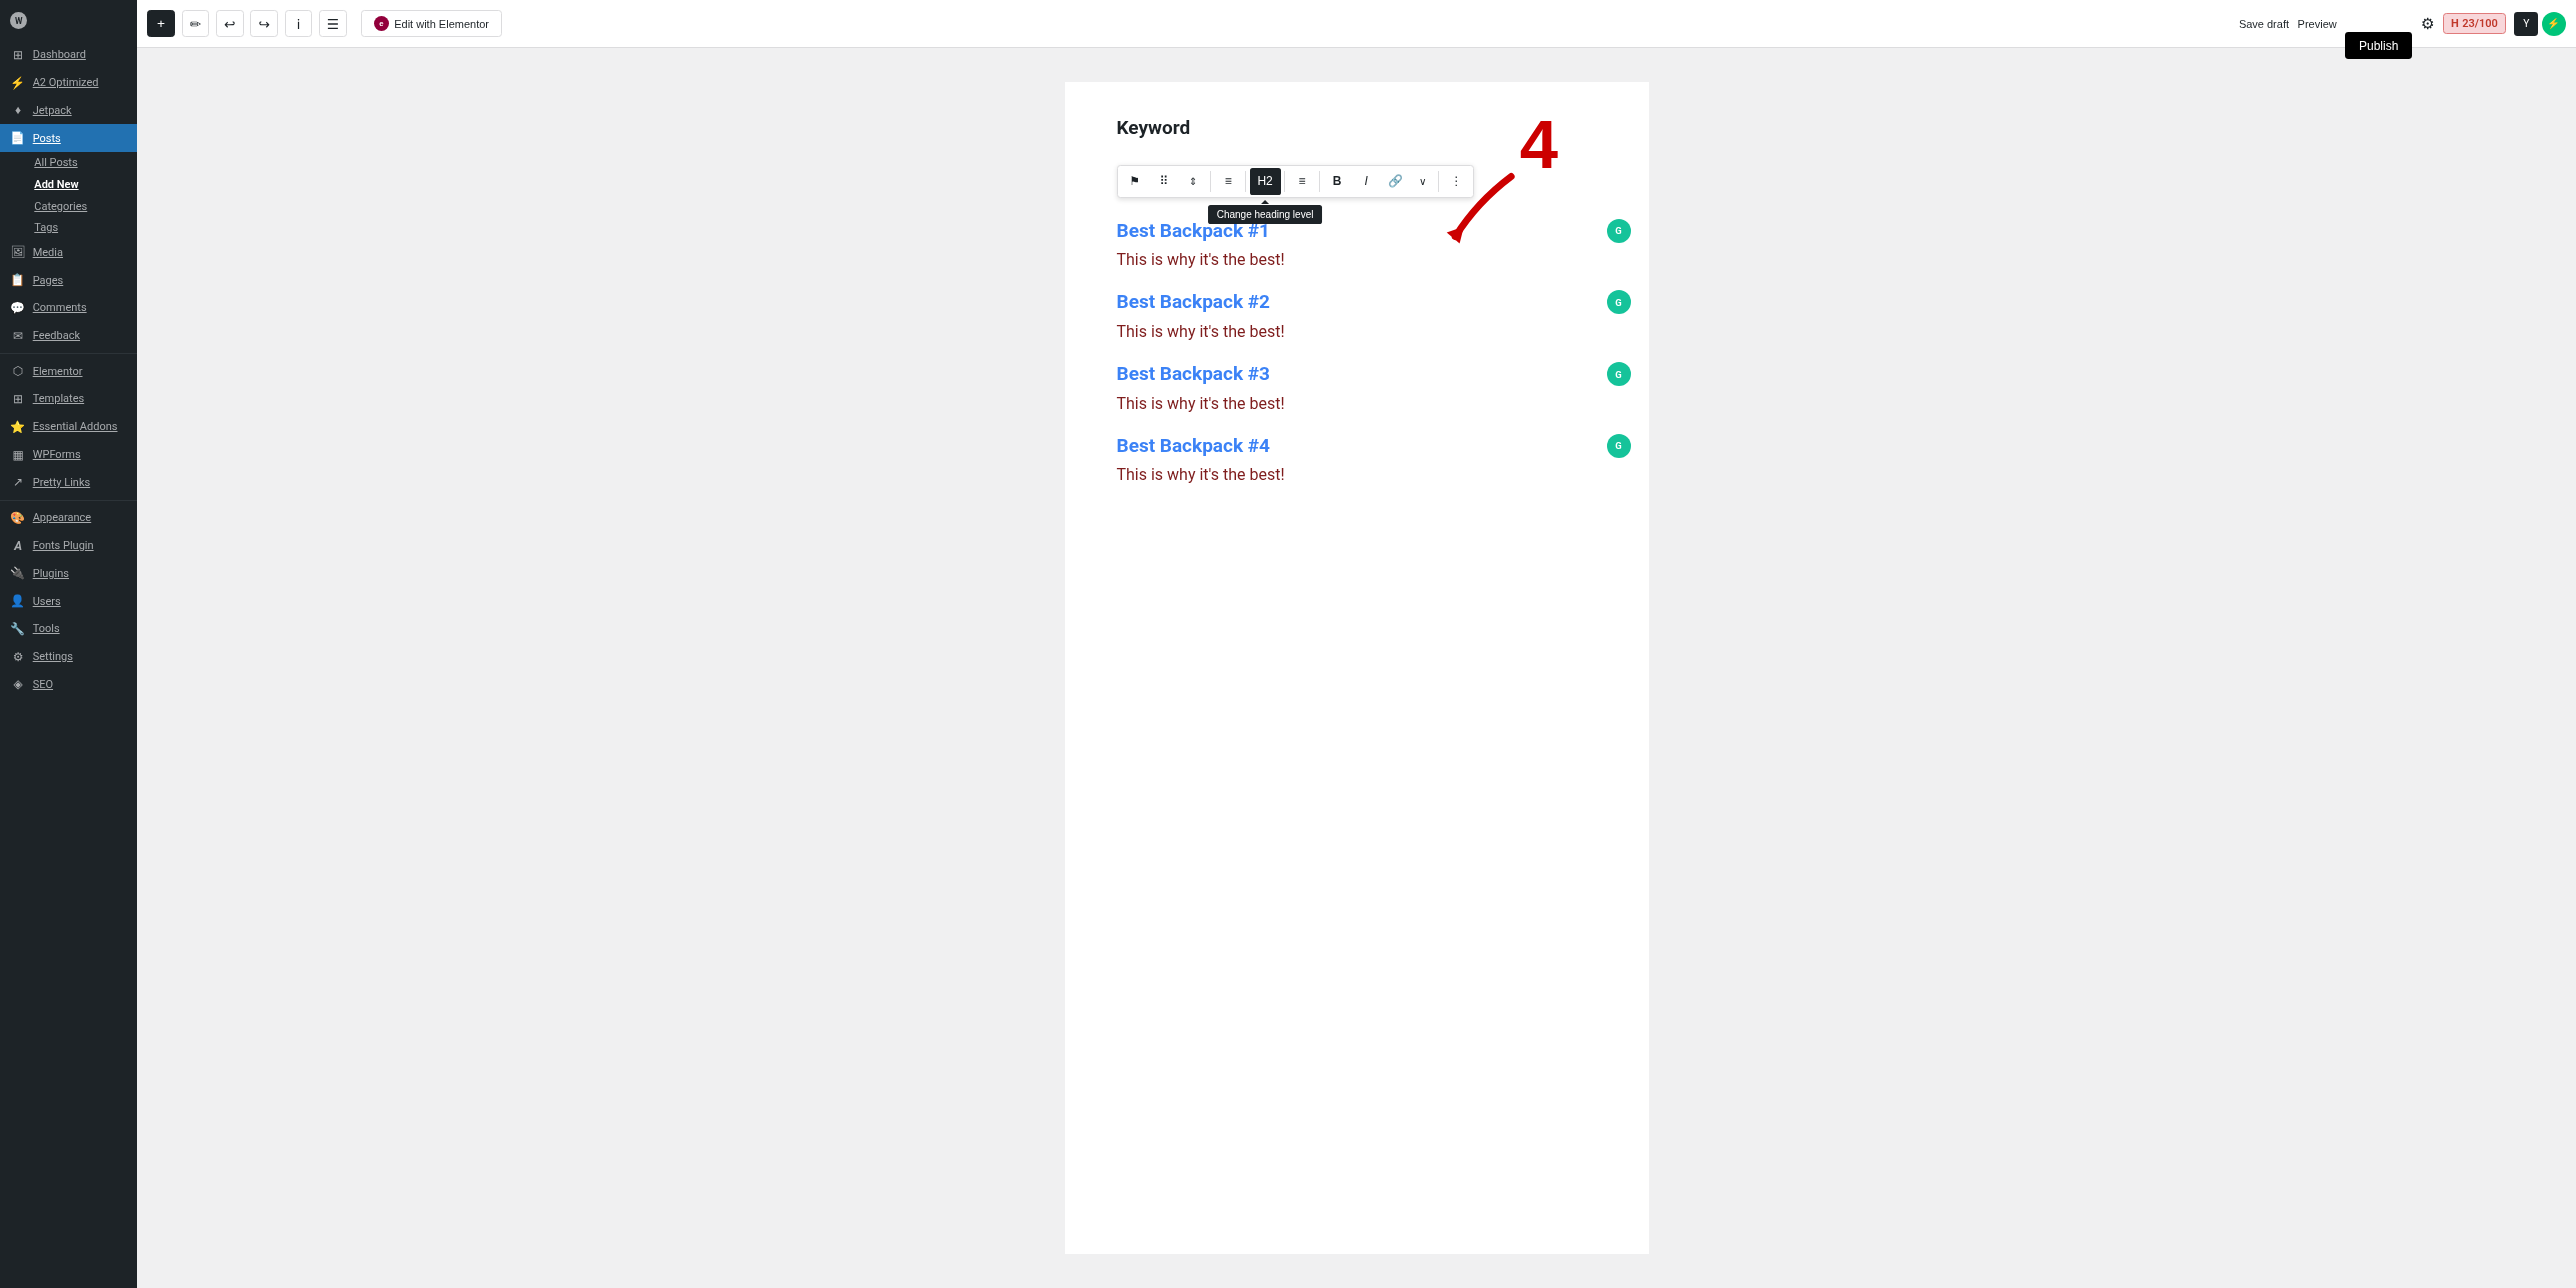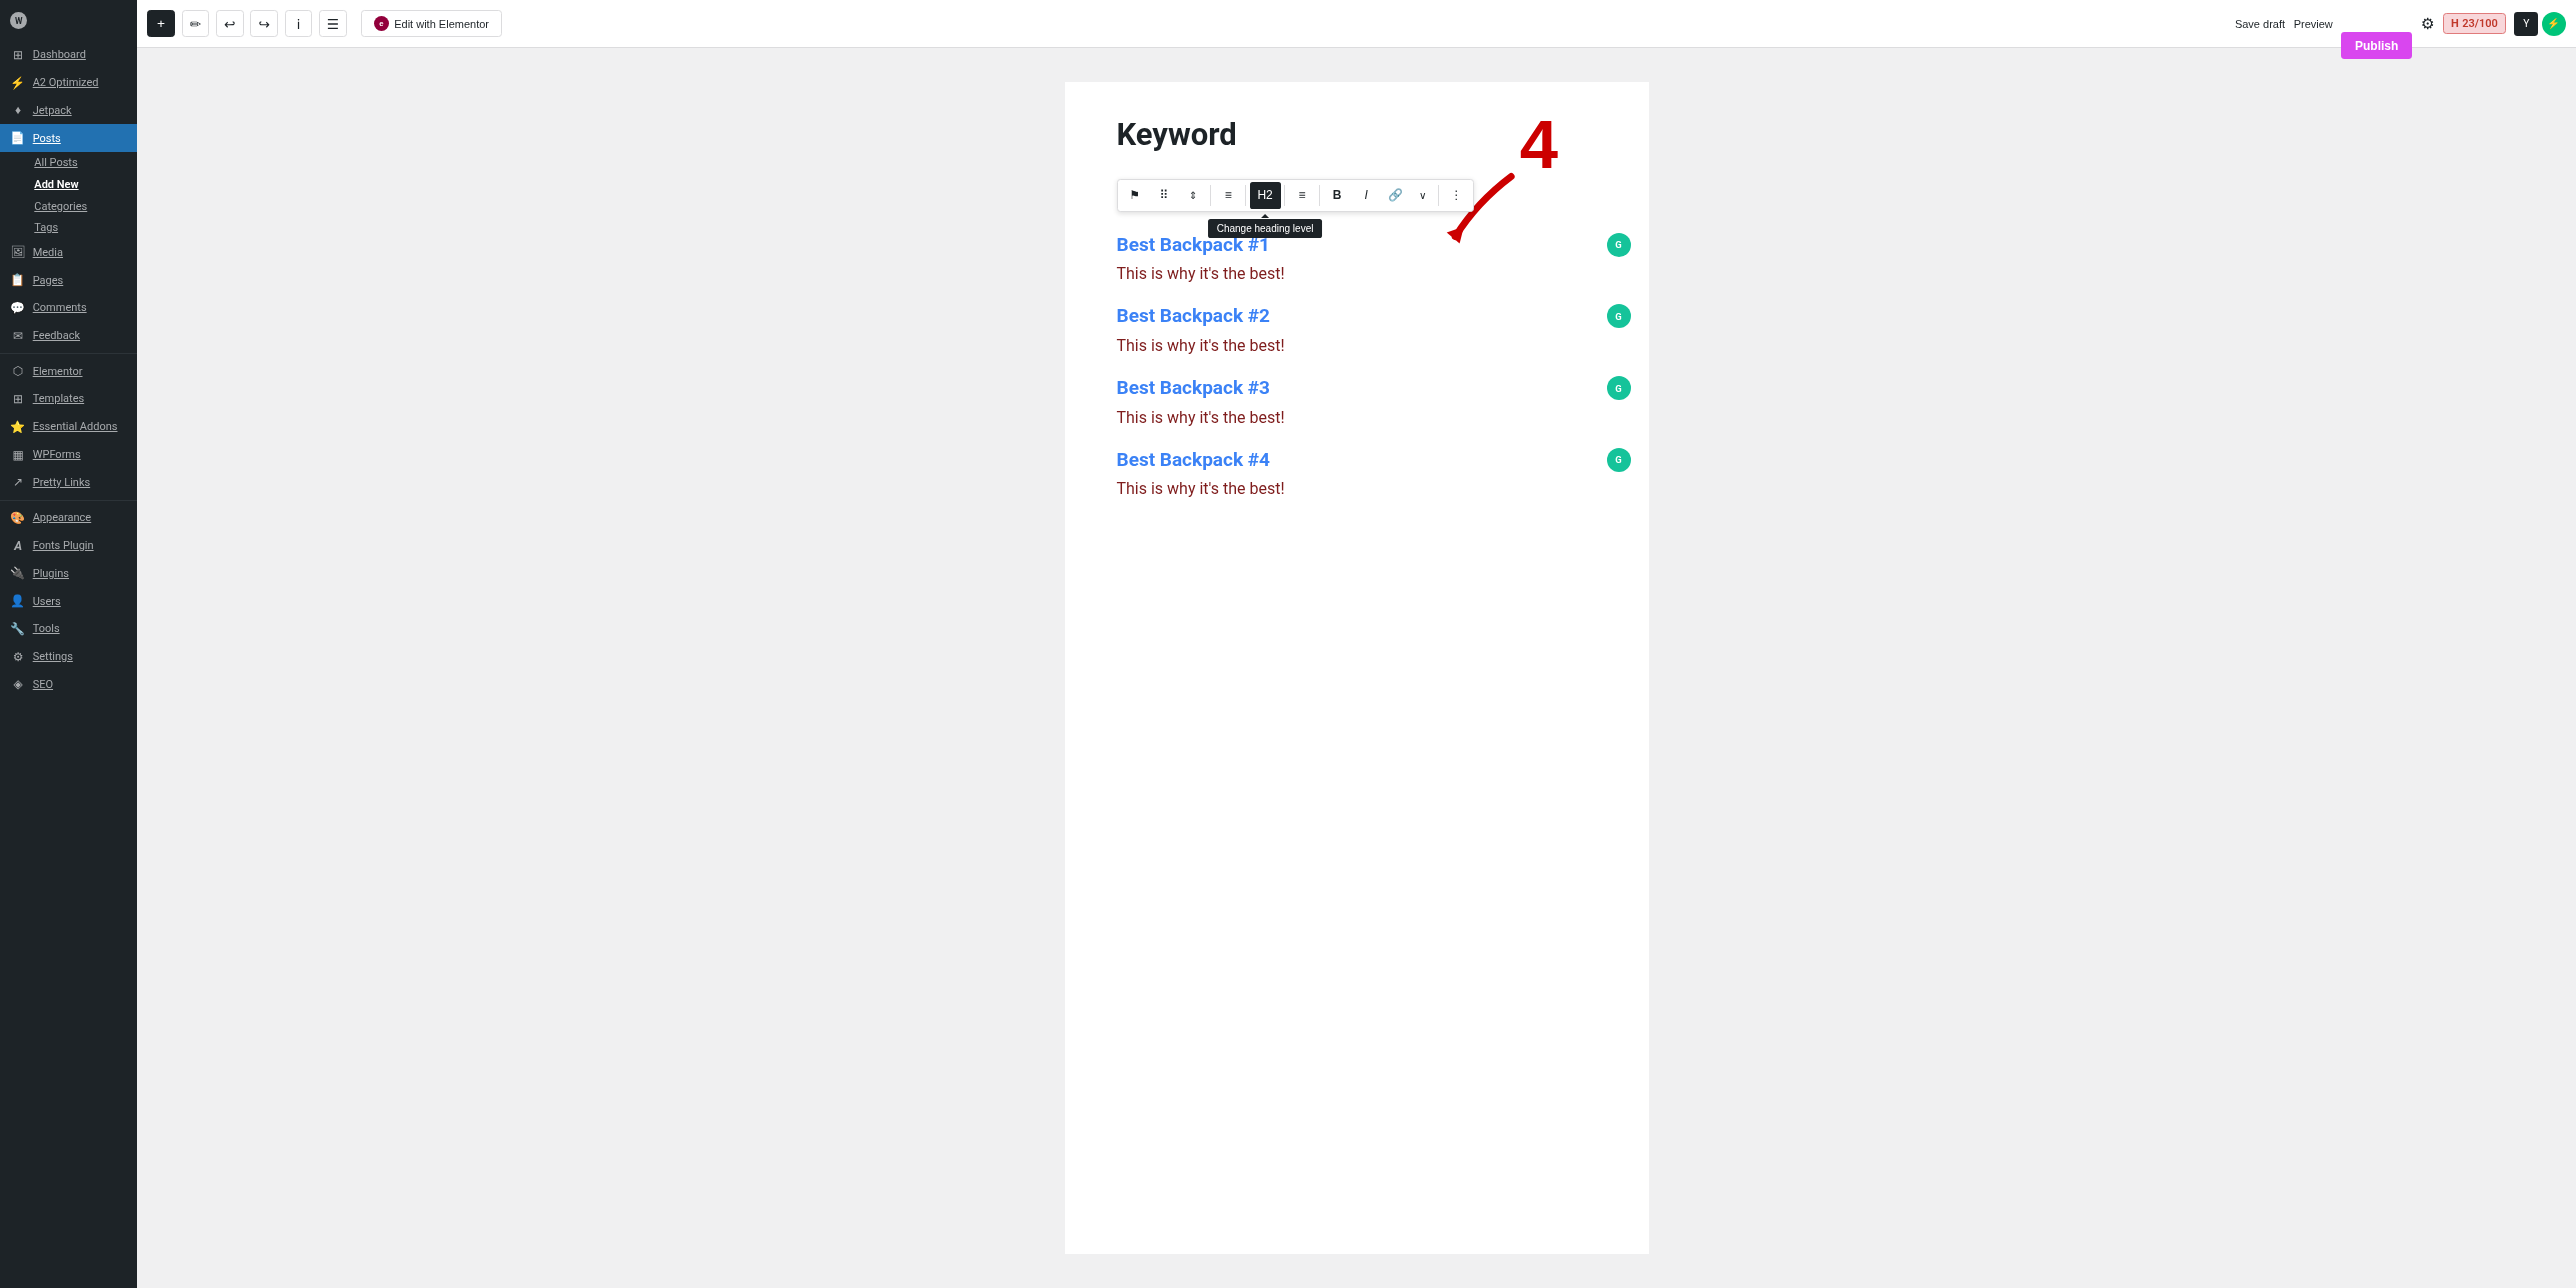--- a/index.html
+++ b/index.html
@@ -98,27 +98,27 @@
       color: #1d2327; font-size: 11px;
       cursor: pointer;
       margin-left: 25px;
     }
     .preview-btn {
       background: none; border: none;
       color: #1d2327; font-size: 11px;
       cursor: pointer;
     }
     .publish-btn {
-      background: #d946ef;
+      background: #000000;
       color: #fff;
       border: none;
       border-radius: 3.4px;
       padding: 6.9px 13.7px;
       font-size: 12px;
-      font-weight: 700;
+      font-weight: 400;
       cursor: pointer;
       margin-top: 44px;
     }
     .topbar-gear { font-size: 15.5px; color: #1d2327; cursor: pointer; }
     .score-badge {
       background: #f8d7da;
       border: 0.9px solid #e07b7b;
       border-radius: 3.4px;
       padding: 3.4px 6.9px;
       font-size: 11px;
@@ -142,21 +142,21 @@
       background: #fff;
       width: 584px;
       max-width: 100%;
       padding: 34px 52px;
       position: relative;
       min-height: 515px;
     }
 
     
     .post-title {
-      font-size: 31px;
+      font-size: 19px;
       font-weight: 700;
       color: #1d2327;
       margin-bottom: 26px;
     }
 
     
     .block-toolbar {
       display: flex; align-items: center;
       border: 0.9px solid #dcdcde;
       border-radius: 3.4px;

